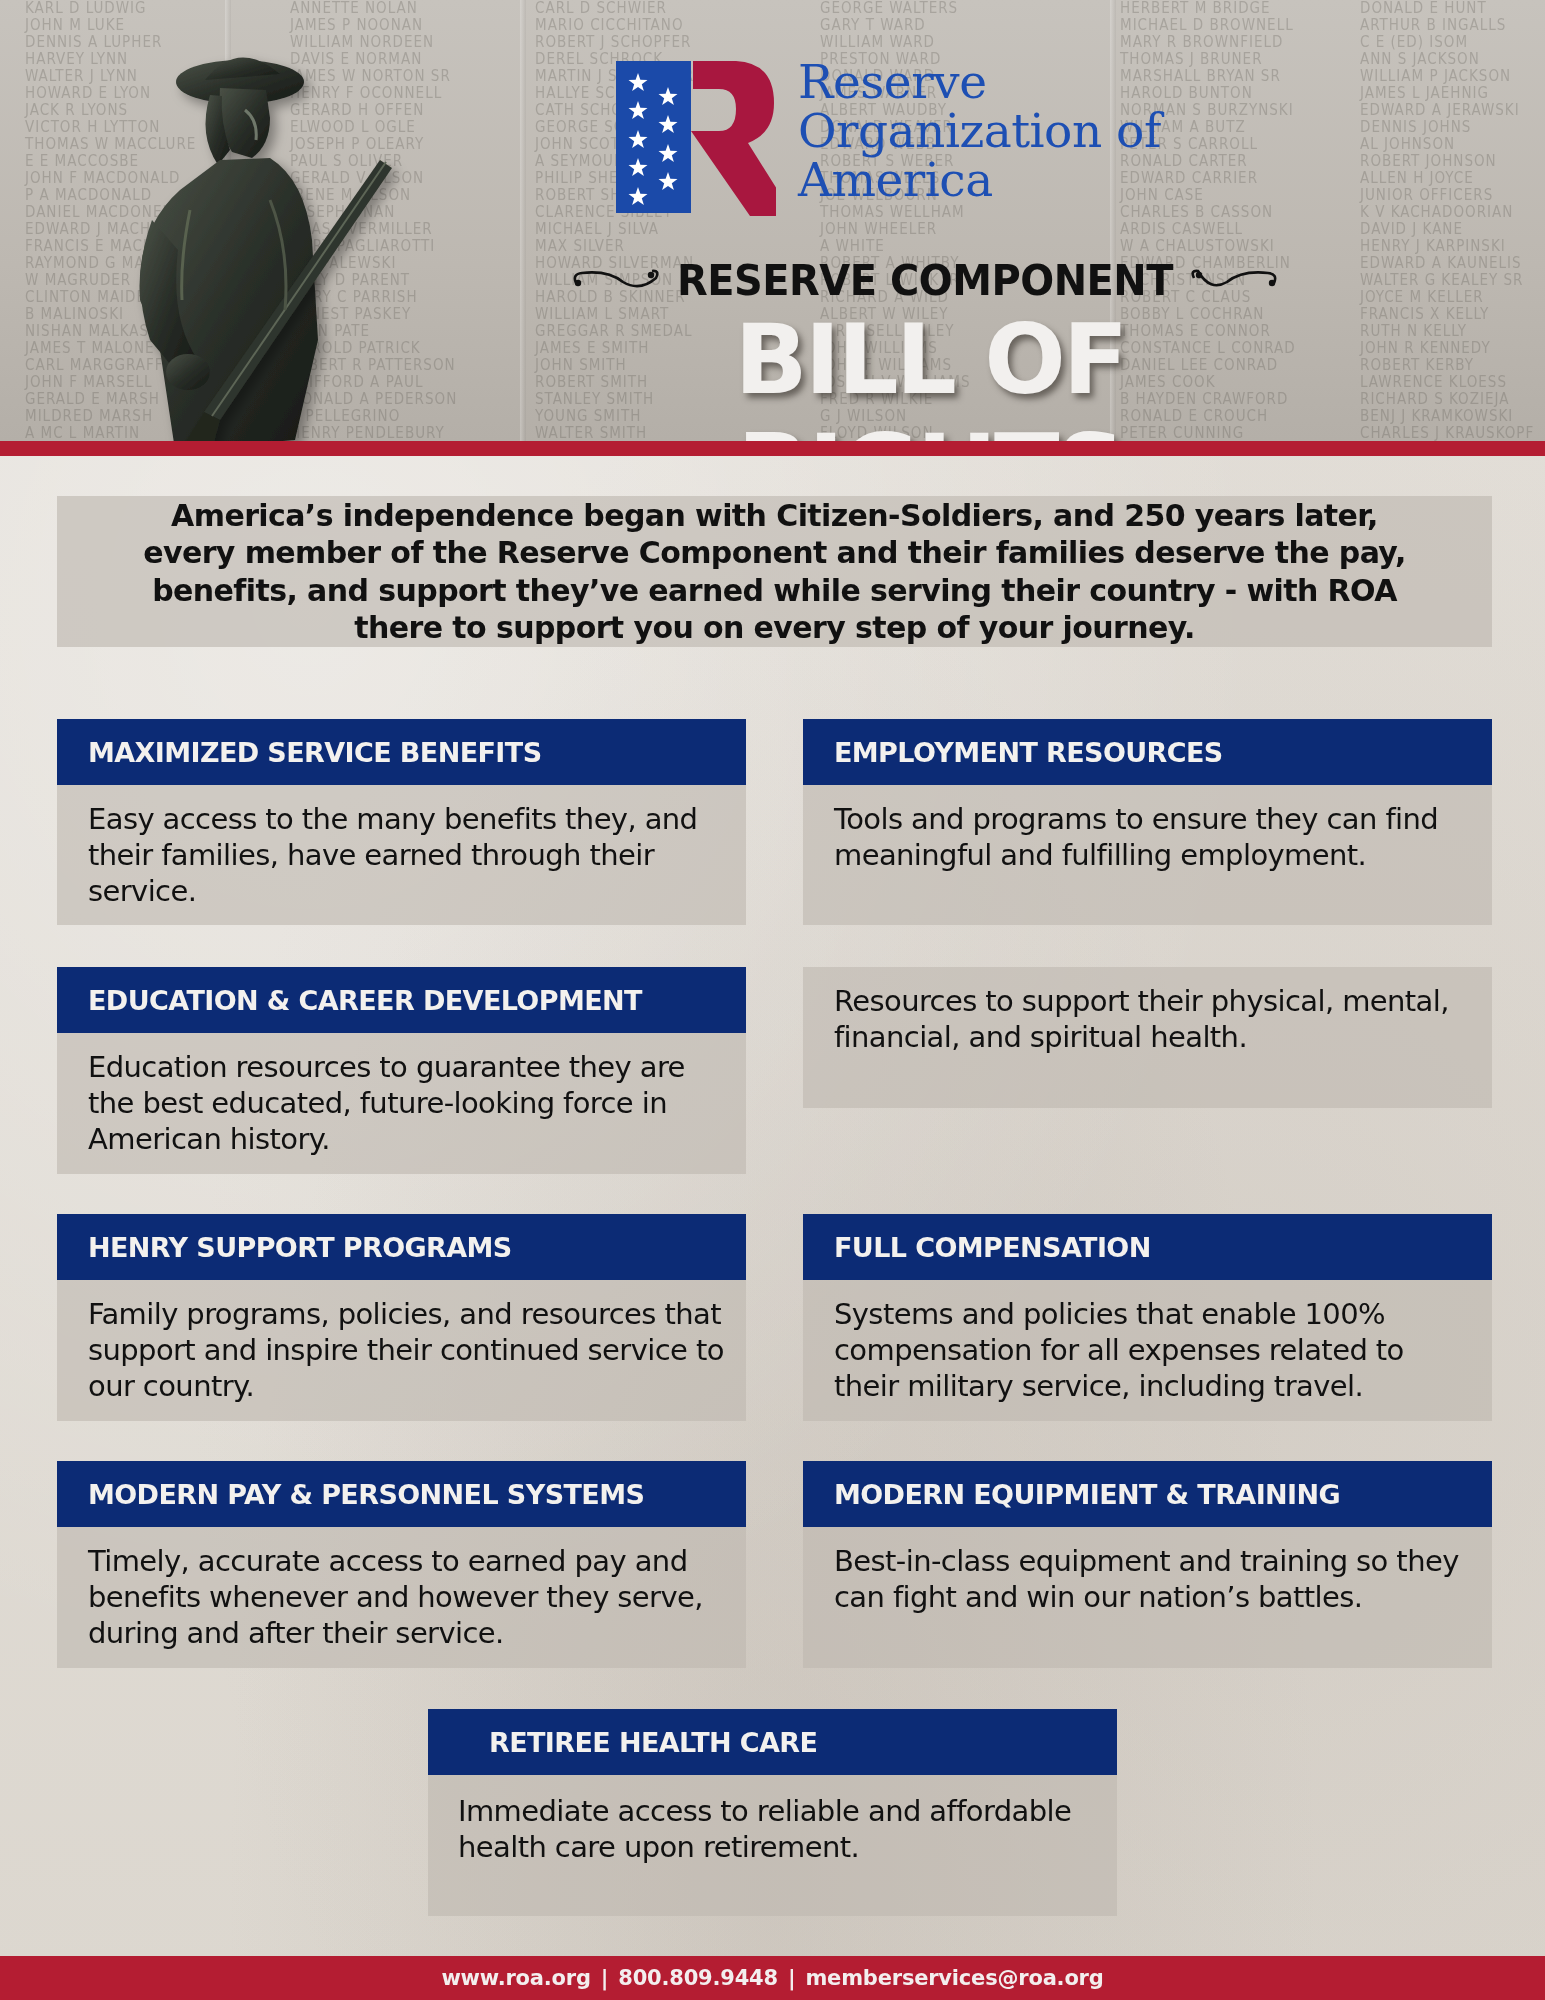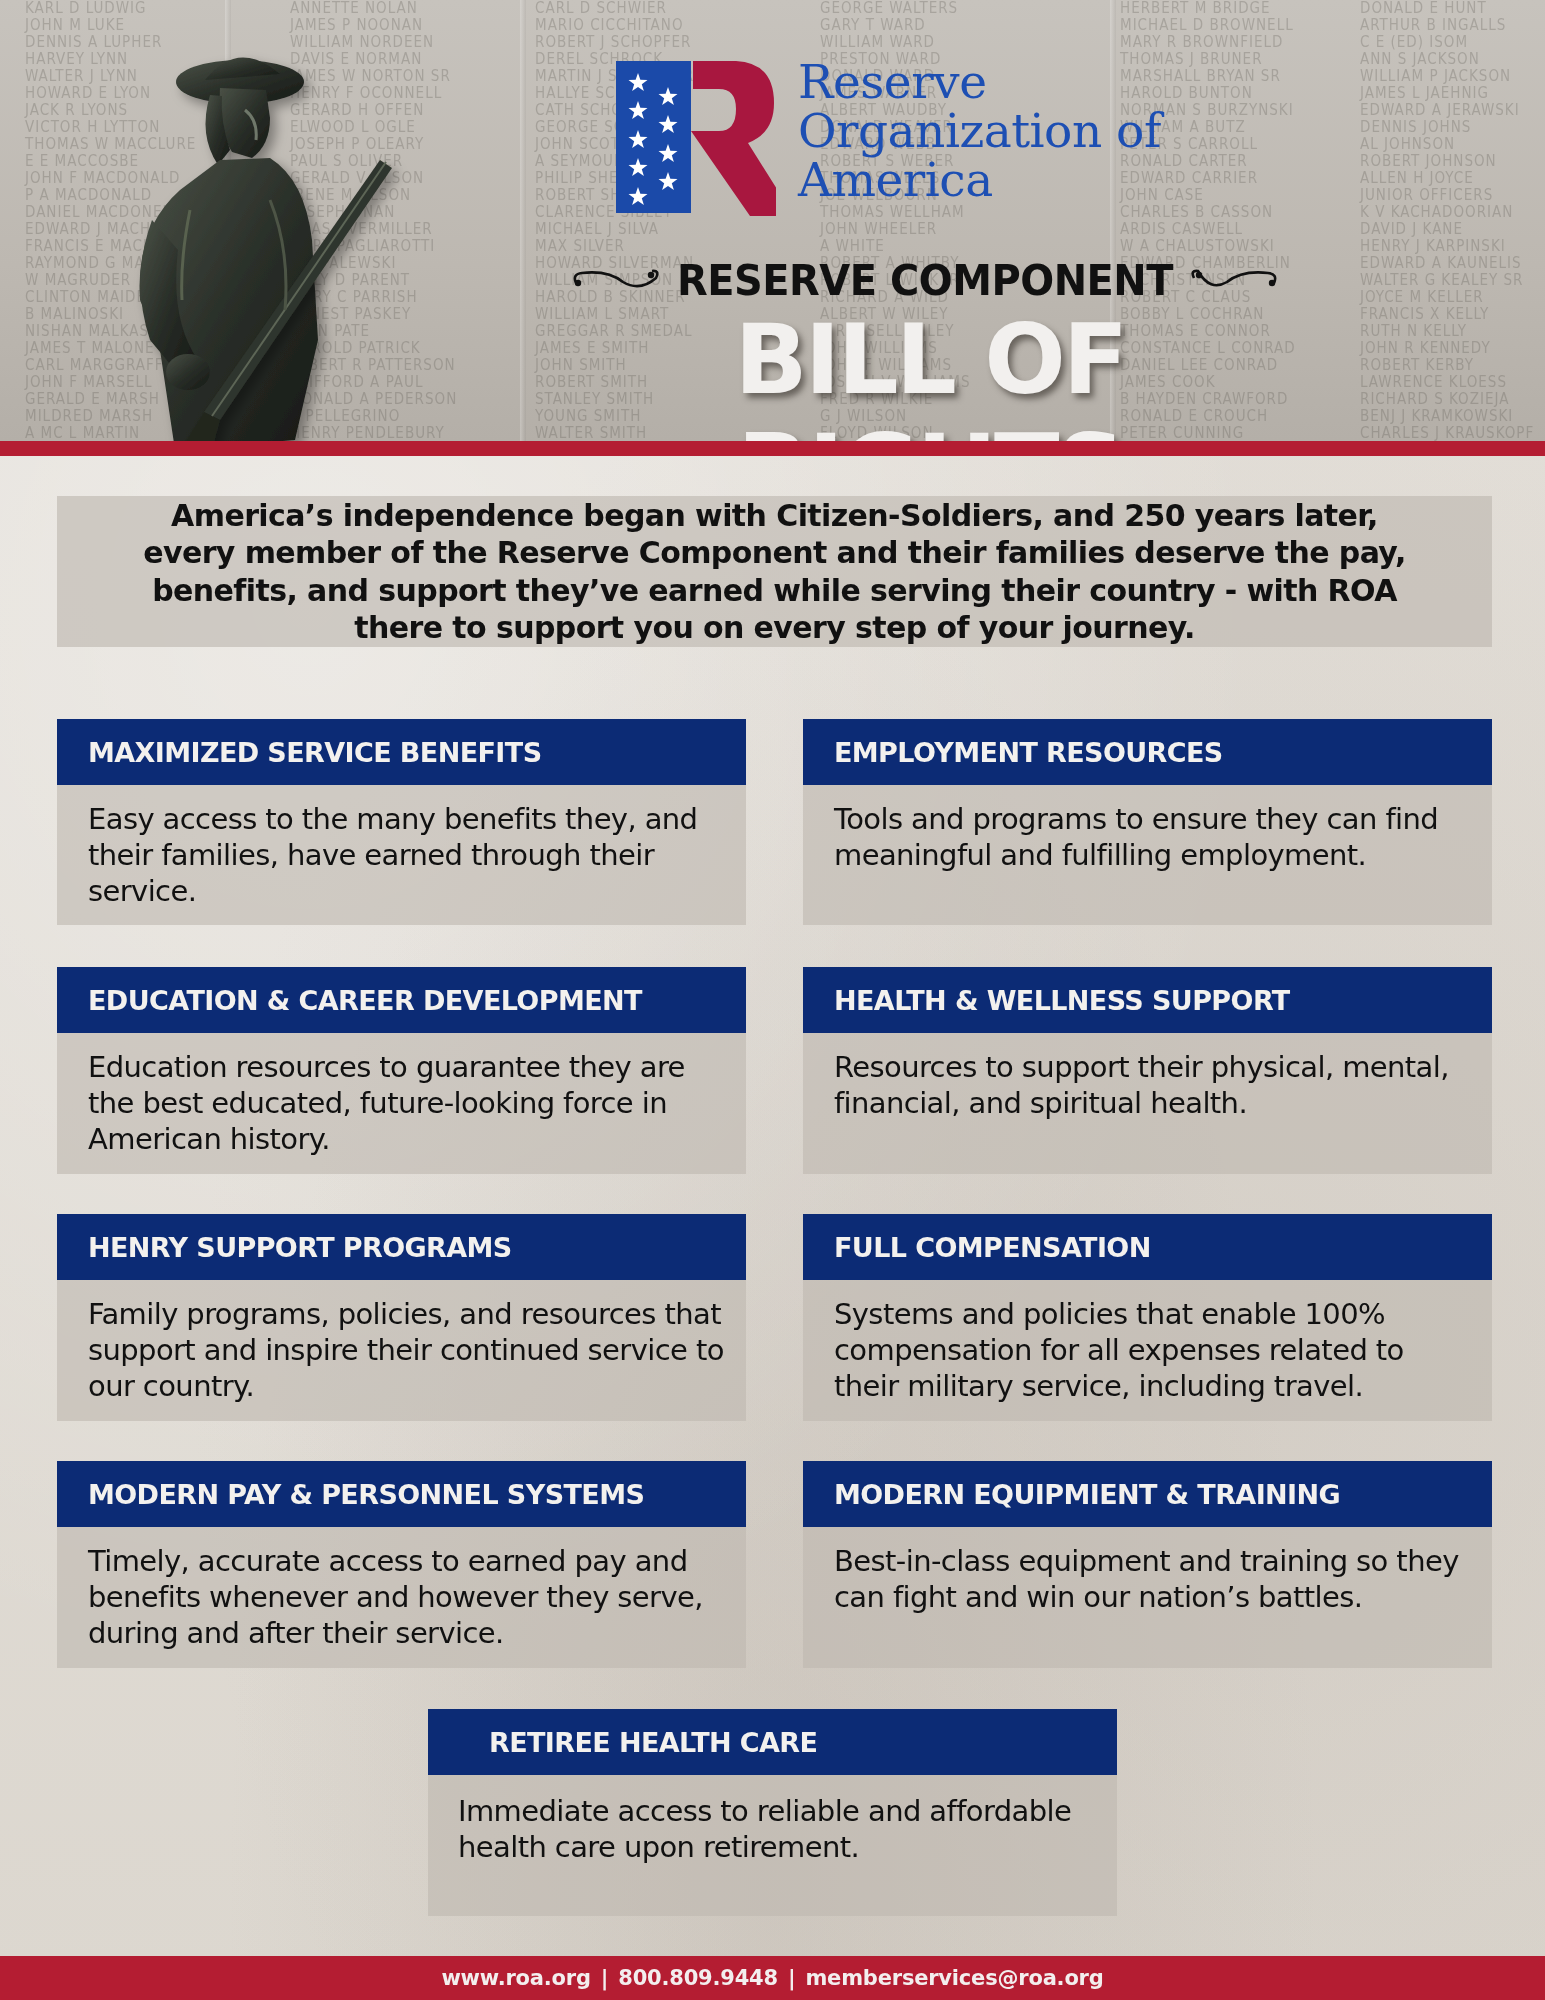--- a/index.html
+++ b/index.html
@@ -424,23 +424,20 @@
 
 <div class="card" style="left:57px; top:967px;">
   <div class="card-head">
       <span class="card-title">EDUCATION &amp; CAREER DEVELOPMENT</span>
     </div>
   <div class="card-body" style="height:141px;">
       <p class="card-text">Education resources to guarantee they are the best educated, future-looking force in American history.</p>
     </div>
 </div>
 <div class="card" style="left:803px; top:967px;">
-  <div class="card-head">
-      <span class="card-title">HEALTH &amp; WELLNESS SUPPORT</span>
-    </div>
   <div class="card-body" style="height:141px;">
       <p class="card-text">Resources to support their physical, mental, financial, and spiritual health.</p>
     </div>
 </div>
 
 <div class="card" style="left:57px; top:1214px;">
   <div class="card-head">
       <span class="card-title">HENRY SUPPORT PROGRAMS</span>
     </div>
   <div class="card-body" style="height:141px;">

